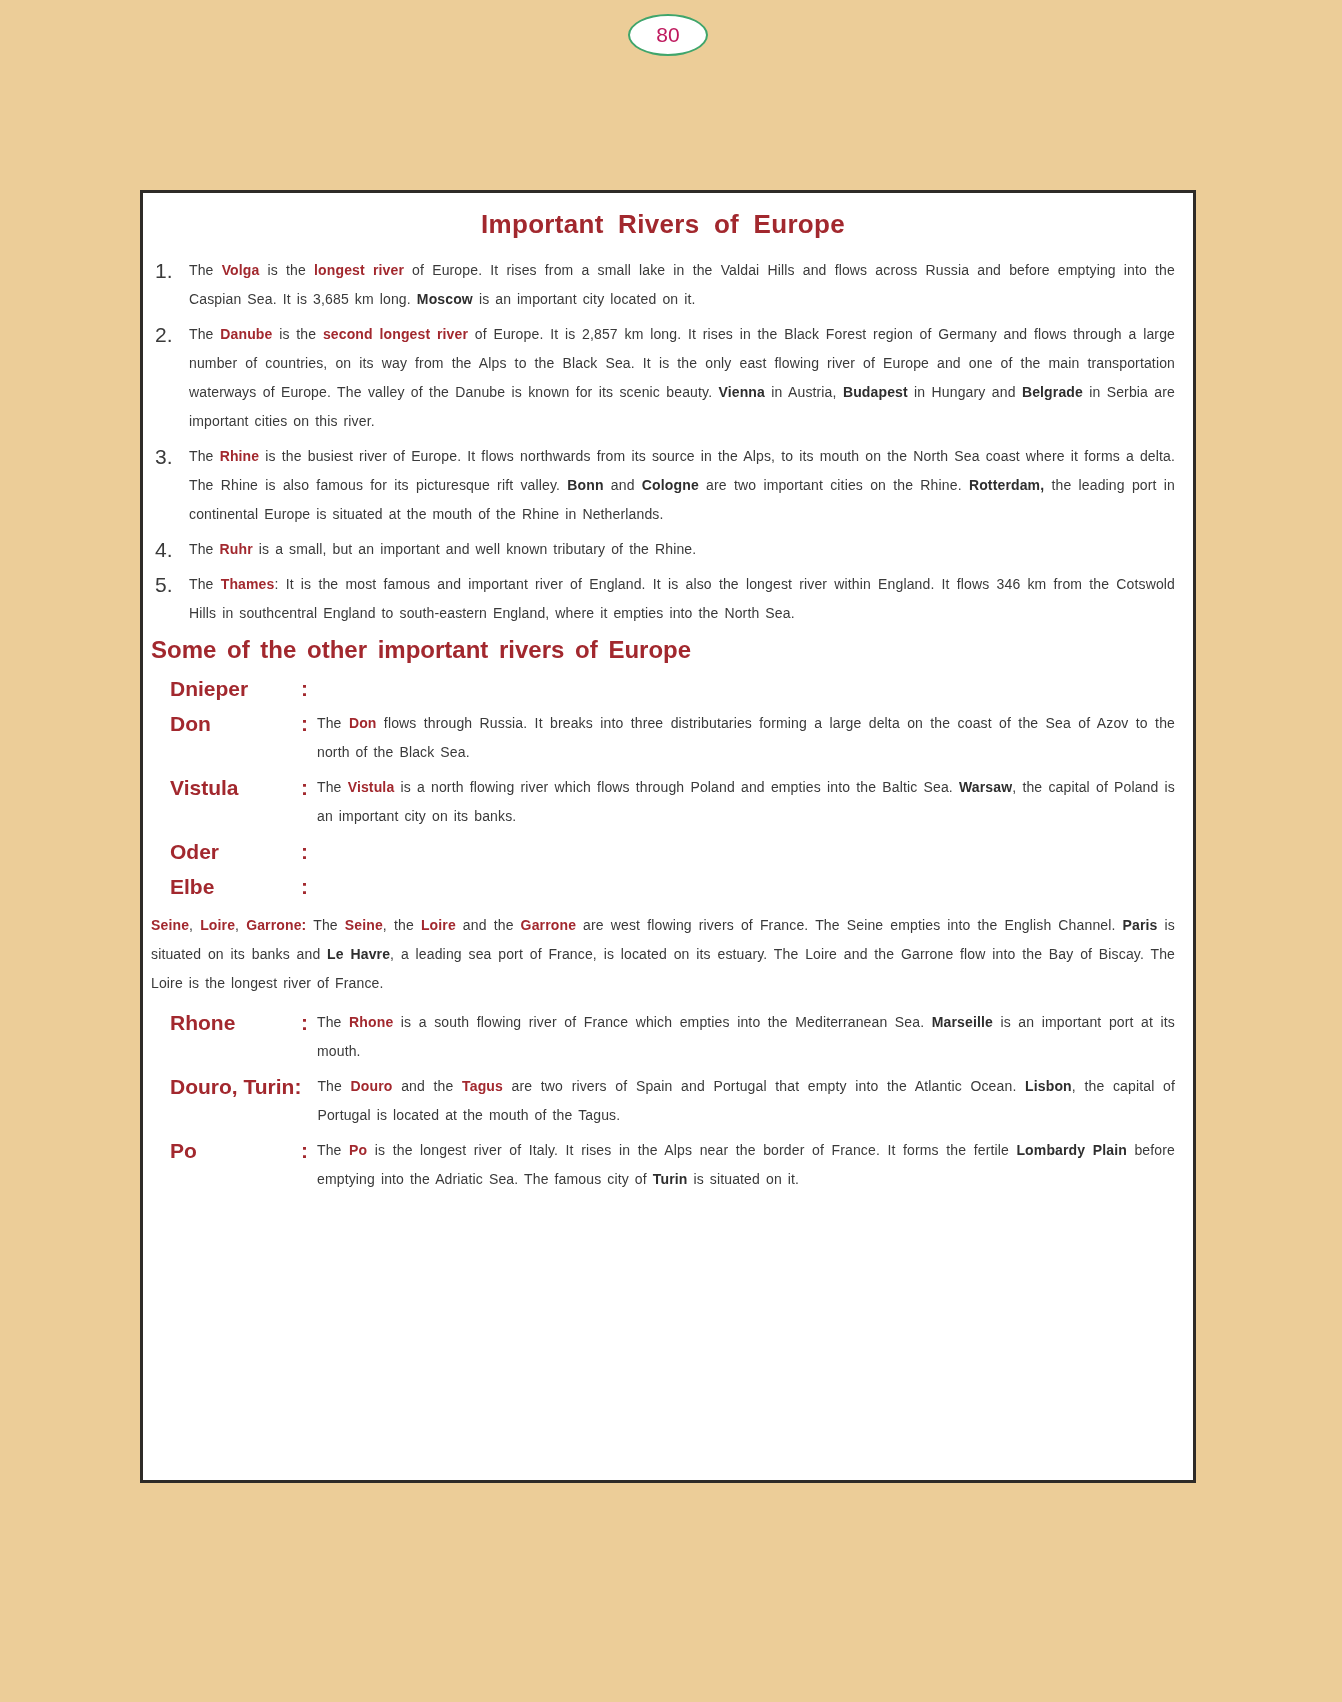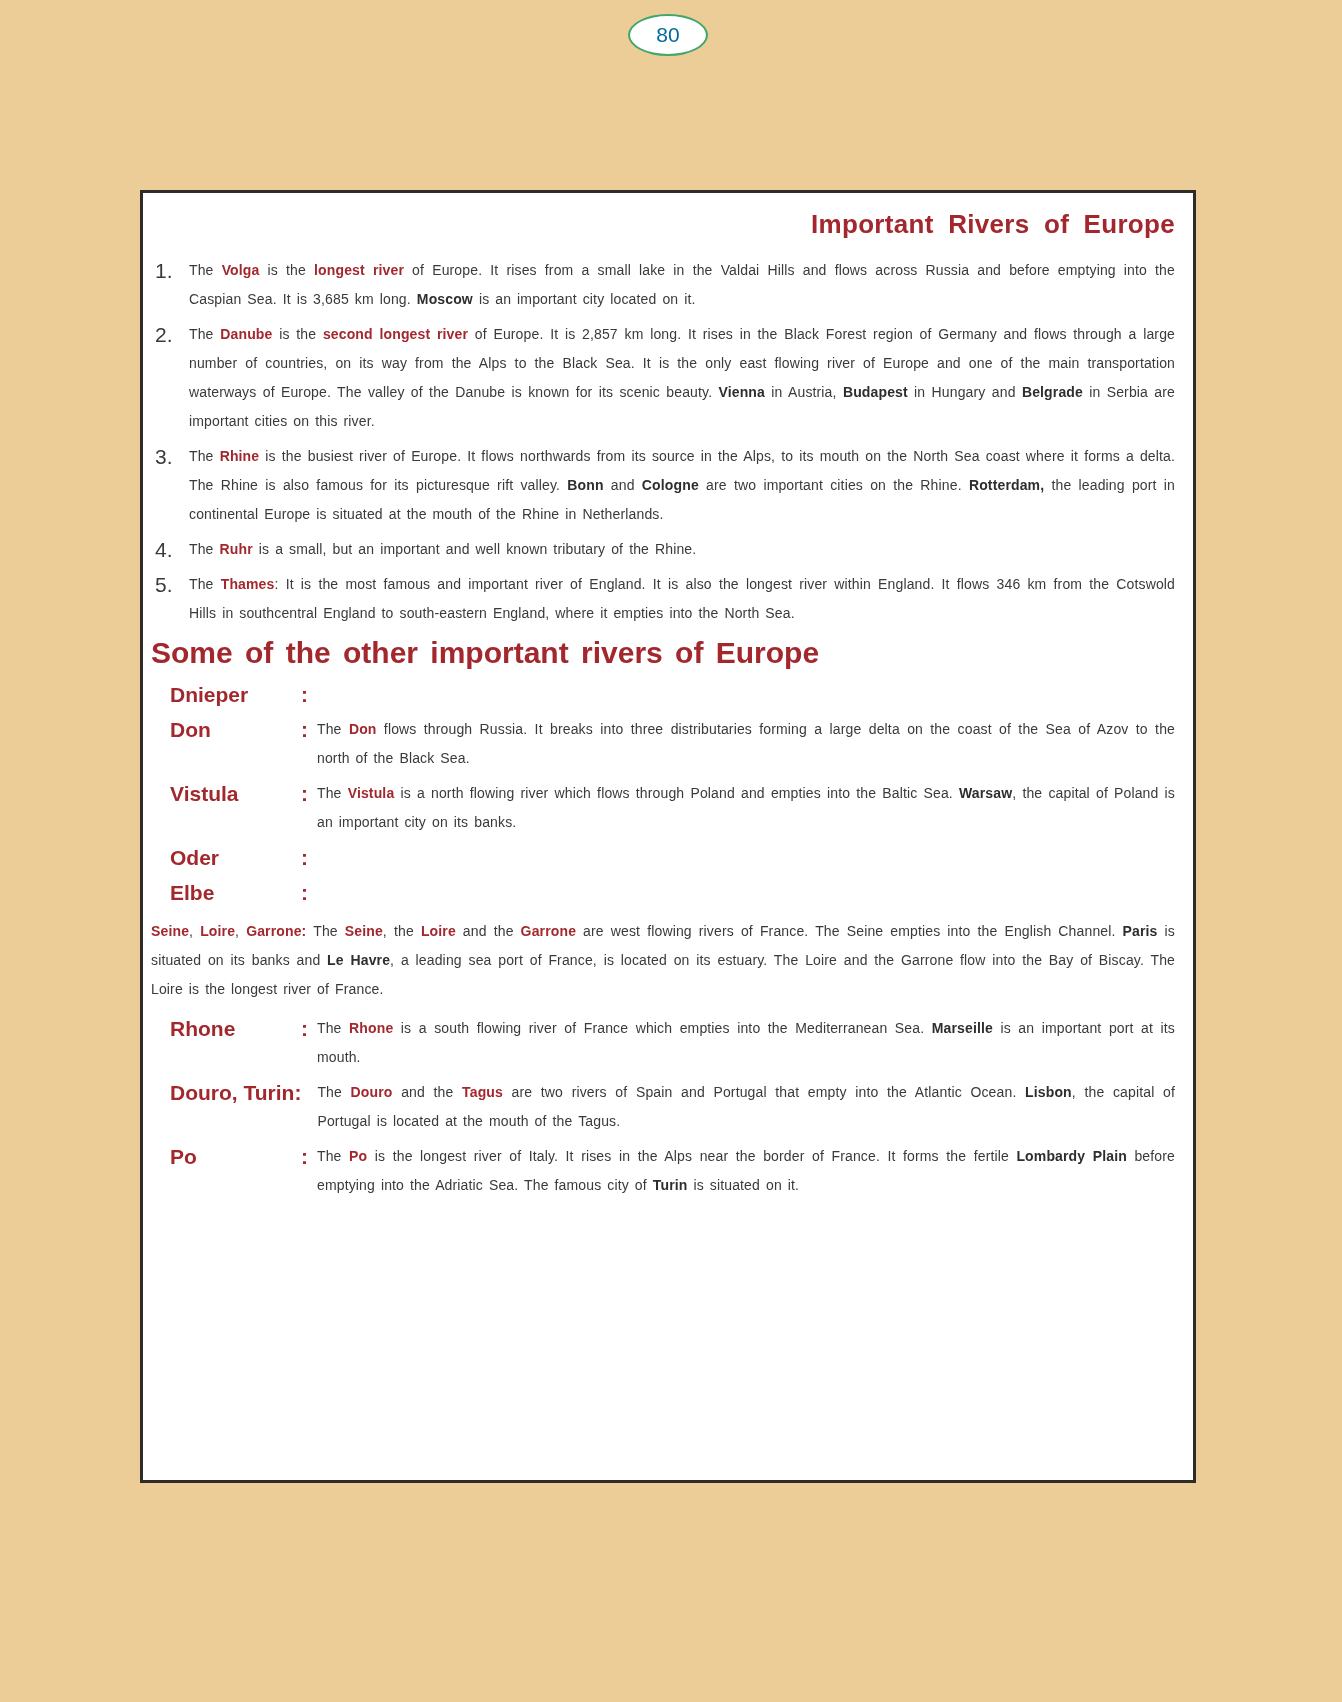--- a/index.html
+++ b/index.html
@@ -23,21 +23,21 @@
     position:absolute;
     left:140px;top:190px;width:1056px;min-height:1293px;
     background:#ffffff;
     border:3px solid var(--border);
     padding:12px 18px 24px 8px;
   }
   .title{
     color:var(--red);
     font-size:26px;
     font-weight:bold;
-    text-align:right;
+    text-align:center;
     letter-spacing:.3px;
     word-spacing:7px;
     padding-top:4px;
     margin-bottom:16px;
   }
   .para{
     font-size:14px;
     line-height:29px;
     text-align:justify;
     word-spacing:.14em;
@@ -46,21 +46,21 @@
   .n-item{
     display:grid;
     grid-template-columns:34px 1fr;
     margin:0 0 6px 4px;
   }
   .n-num{font-size:21px;line-height:29px;}
   .seg-red{color:var(--red);font-weight:bold;}
   .seg-bold{color:var(--bold);font-weight:bold;}
   .section-heading{
     color:var(--red);
-    font-size:30px;
+    font-size:24px;
     font-weight:bold;
     word-spacing:4px;
     margin:8px 0 10px 0;
   }
   .entry{
     display:flex;
     margin:0 0 6px 19px;
   }
   .entry .term{
     flex:0 0 131px;
@@ -81,21 +81,21 @@
   .seine{margin:10px 0 10px 0;}
   .page-oval{
     width:80px;height:42px;
     margin:14px auto 0 auto;
     position:relative;
     left:-3px;
     background:#ffffff;
     border:2px solid var(--green);
     border-radius:50%;
     display:flex;align-items:center;justify-content:center;
-    font-size:21px;color:#0369a1;
+    font-size:21px;color:#be185d;
   }
 </style>
 </head>
 <body>
 
 <div class="page">
 
   <div class="content-box">
 
     <h1 class="title">Important Rivers of Europe</h1>

